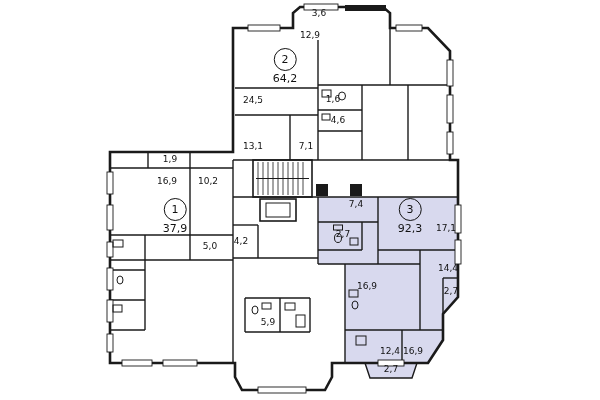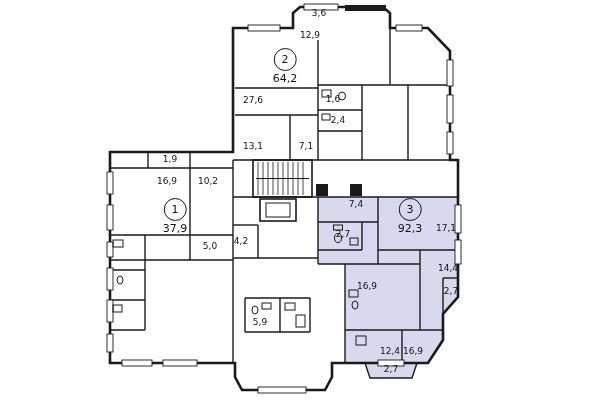--- a/index.html
+++ b/index.html
@@ -124,37 +124,37 @@
       <rect x="285" y="303" width="10" height="7"></rect>
       <rect x="296" y="315" width="9" height="12"></rect>
       <rect x="349" y="290" width="9" height="7"></rect>
       <ellipse cx="355" cy="305" rx="3" ry="4"></ellipse>
       <rect x="356" y="336" width="10" height="9"></rect>
     </g>
   </svg>
 
   <div class="lbl" style="left:319px;top:13px">3,6</div>
   <div class="lbl" style="left:310px;top:35px">12,9</div>
-  <div class="lbl" style="left:253px;top:100px">27,6</div>
+  <div class="lbl" style="left:253px;top:100px">24,5</div>
   <div class="lbl" style="left:333px;top:99px">1,6</div>
-  <div class="lbl" style="left:338px;top:120px">2,4</div>
+  <div class="lbl" style="left:338px;top:120px">4,6</div>
   <div class="lbl" style="left:253px;top:146px">13,1</div>
   <div class="lbl" style="left:306px;top:146px">7,1</div>
   <div class="lbl" style="left:170px;top:159px">1,9</div>
   <div class="lbl" style="left:167px;top:181px">16,9</div>
   <div class="lbl" style="left:208px;top:181px">10,2</div>
   <div class="lbl" style="left:356px;top:204px">7,4</div>
   <div class="lbl" style="left:343px;top:234px">2,7</div>
   <div class="lbl" style="left:446px;top:228px">17,1</div>
   <div class="lbl" style="left:210px;top:246px">5,0</div>
   <div class="lbl" style="left:241px;top:241px">4,2</div>
   <div class="lbl" style="left:448px;top:268px">14,4</div>
   <div class="lbl" style="left:451px;top:291px">2,7</div>
   <div class="lbl" style="left:367px;top:286px">16,9</div>
-  <div class="lbl" style="left:260px;top:322px">5,9</div>
+  <div class="lbl" style="left:268px;top:322px">5,9</div>
   <div class="lbl" style="left:390px;top:351px">12,4</div>
   <div class="lbl" style="left:413px;top:351px">16,9</div>
   <div class="lbl" style="left:391px;top:369px">2,7</div>
 
   <div class="apt" style="left:285px;top:66px">
     <div class="apt-circle">2</div>
     <div class="apt-area">64,2</div>
   </div>
   <div class="apt" style="left:175px;top:216px">
     <div class="apt-circle">1</div>

